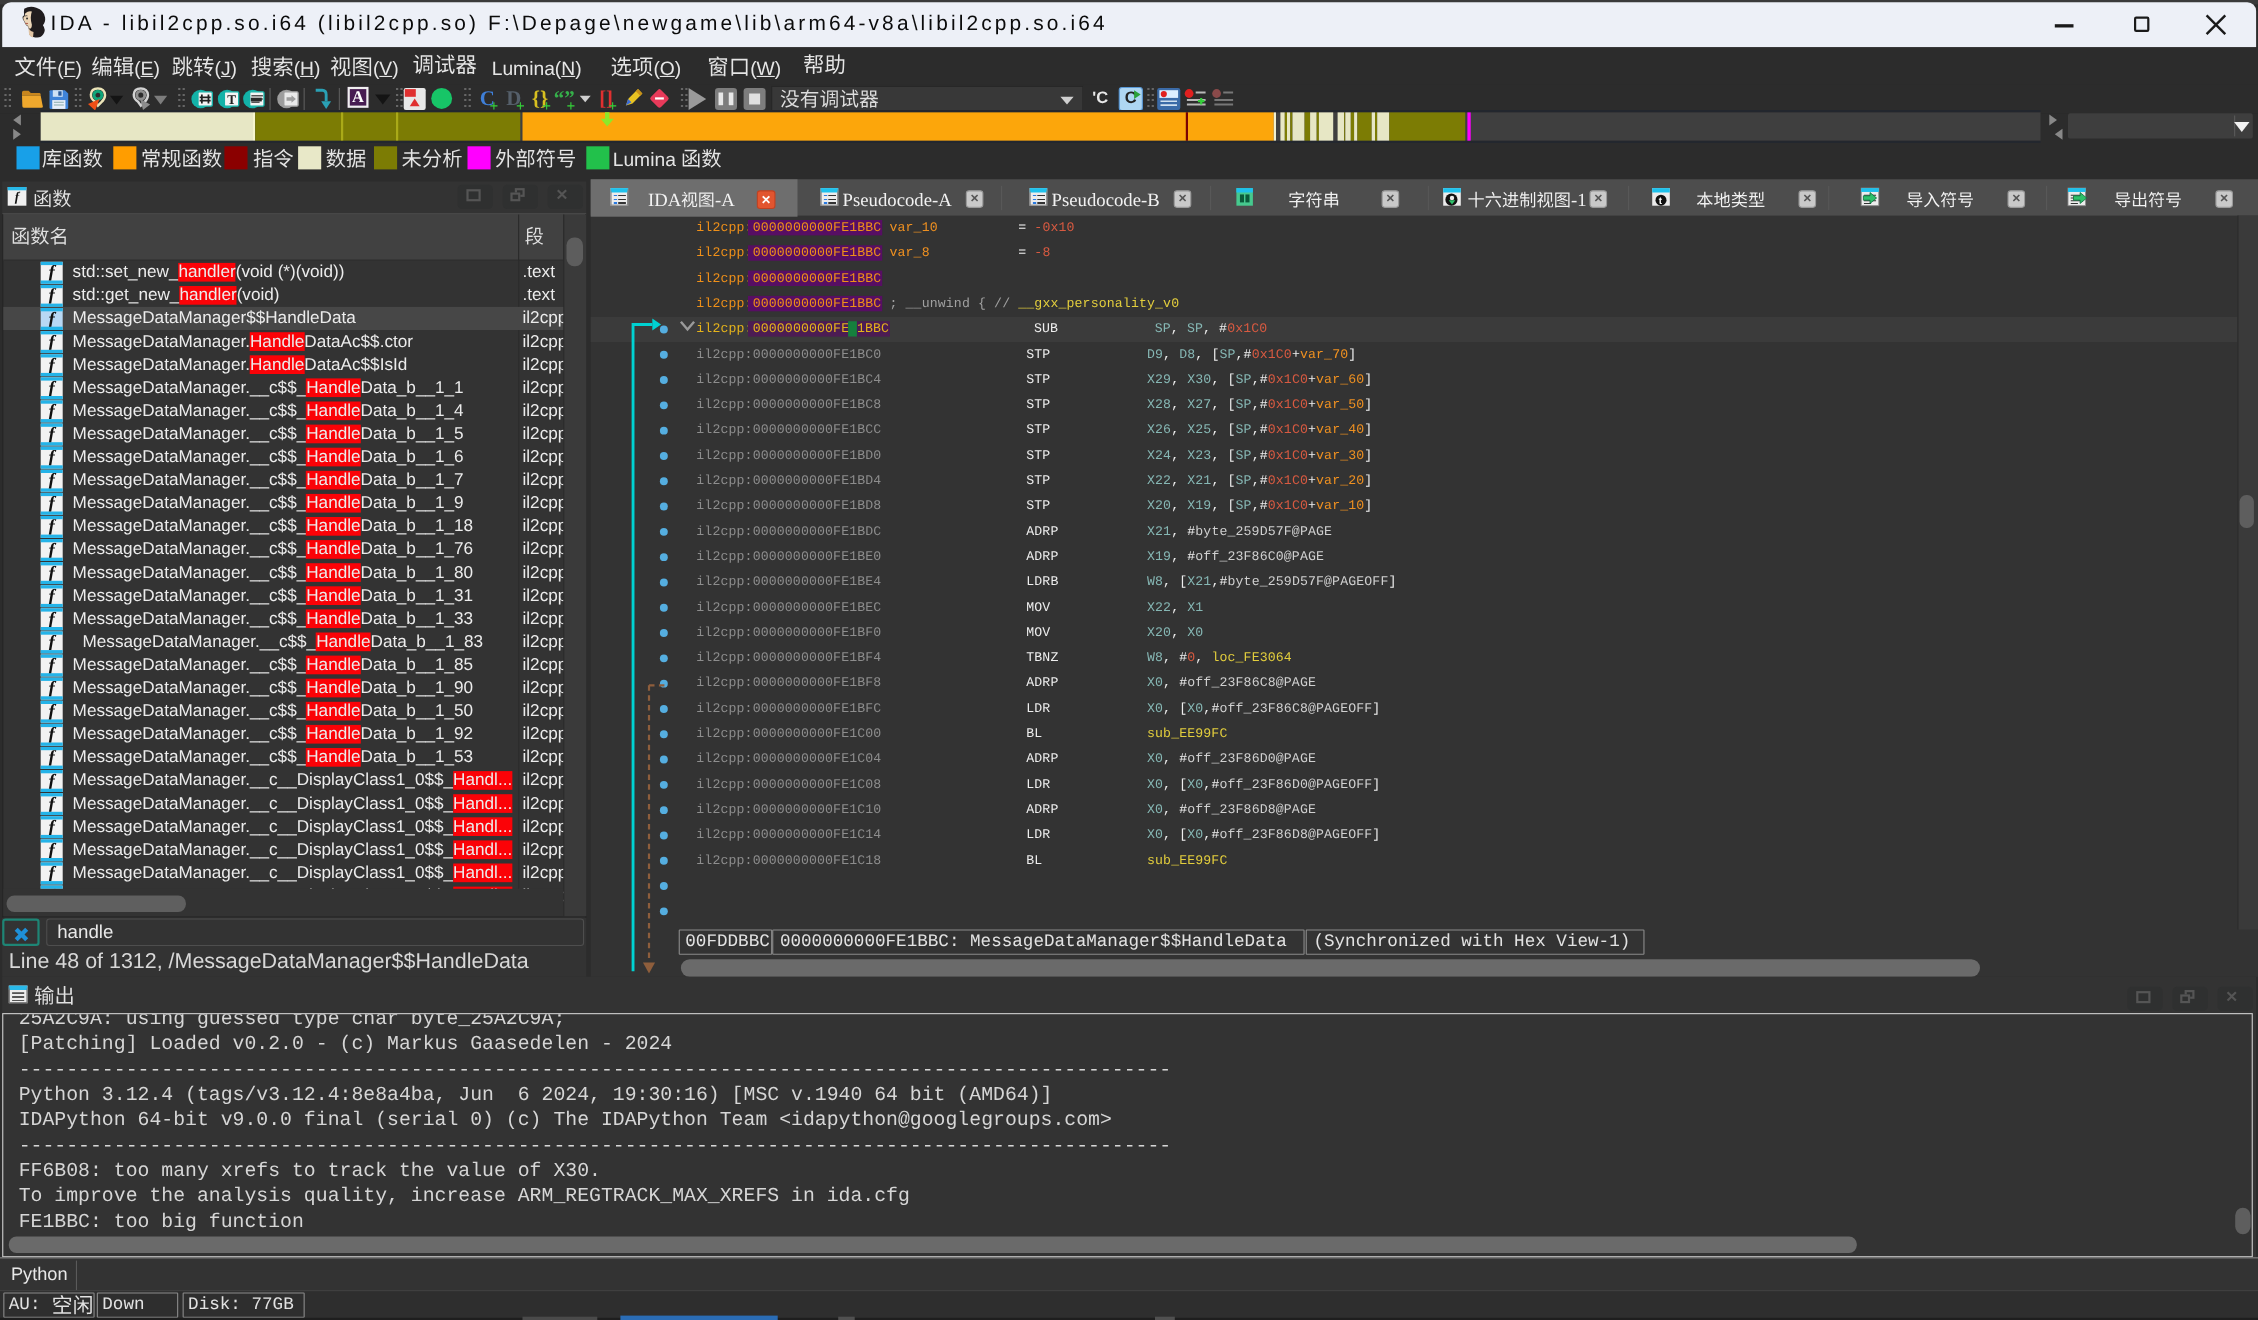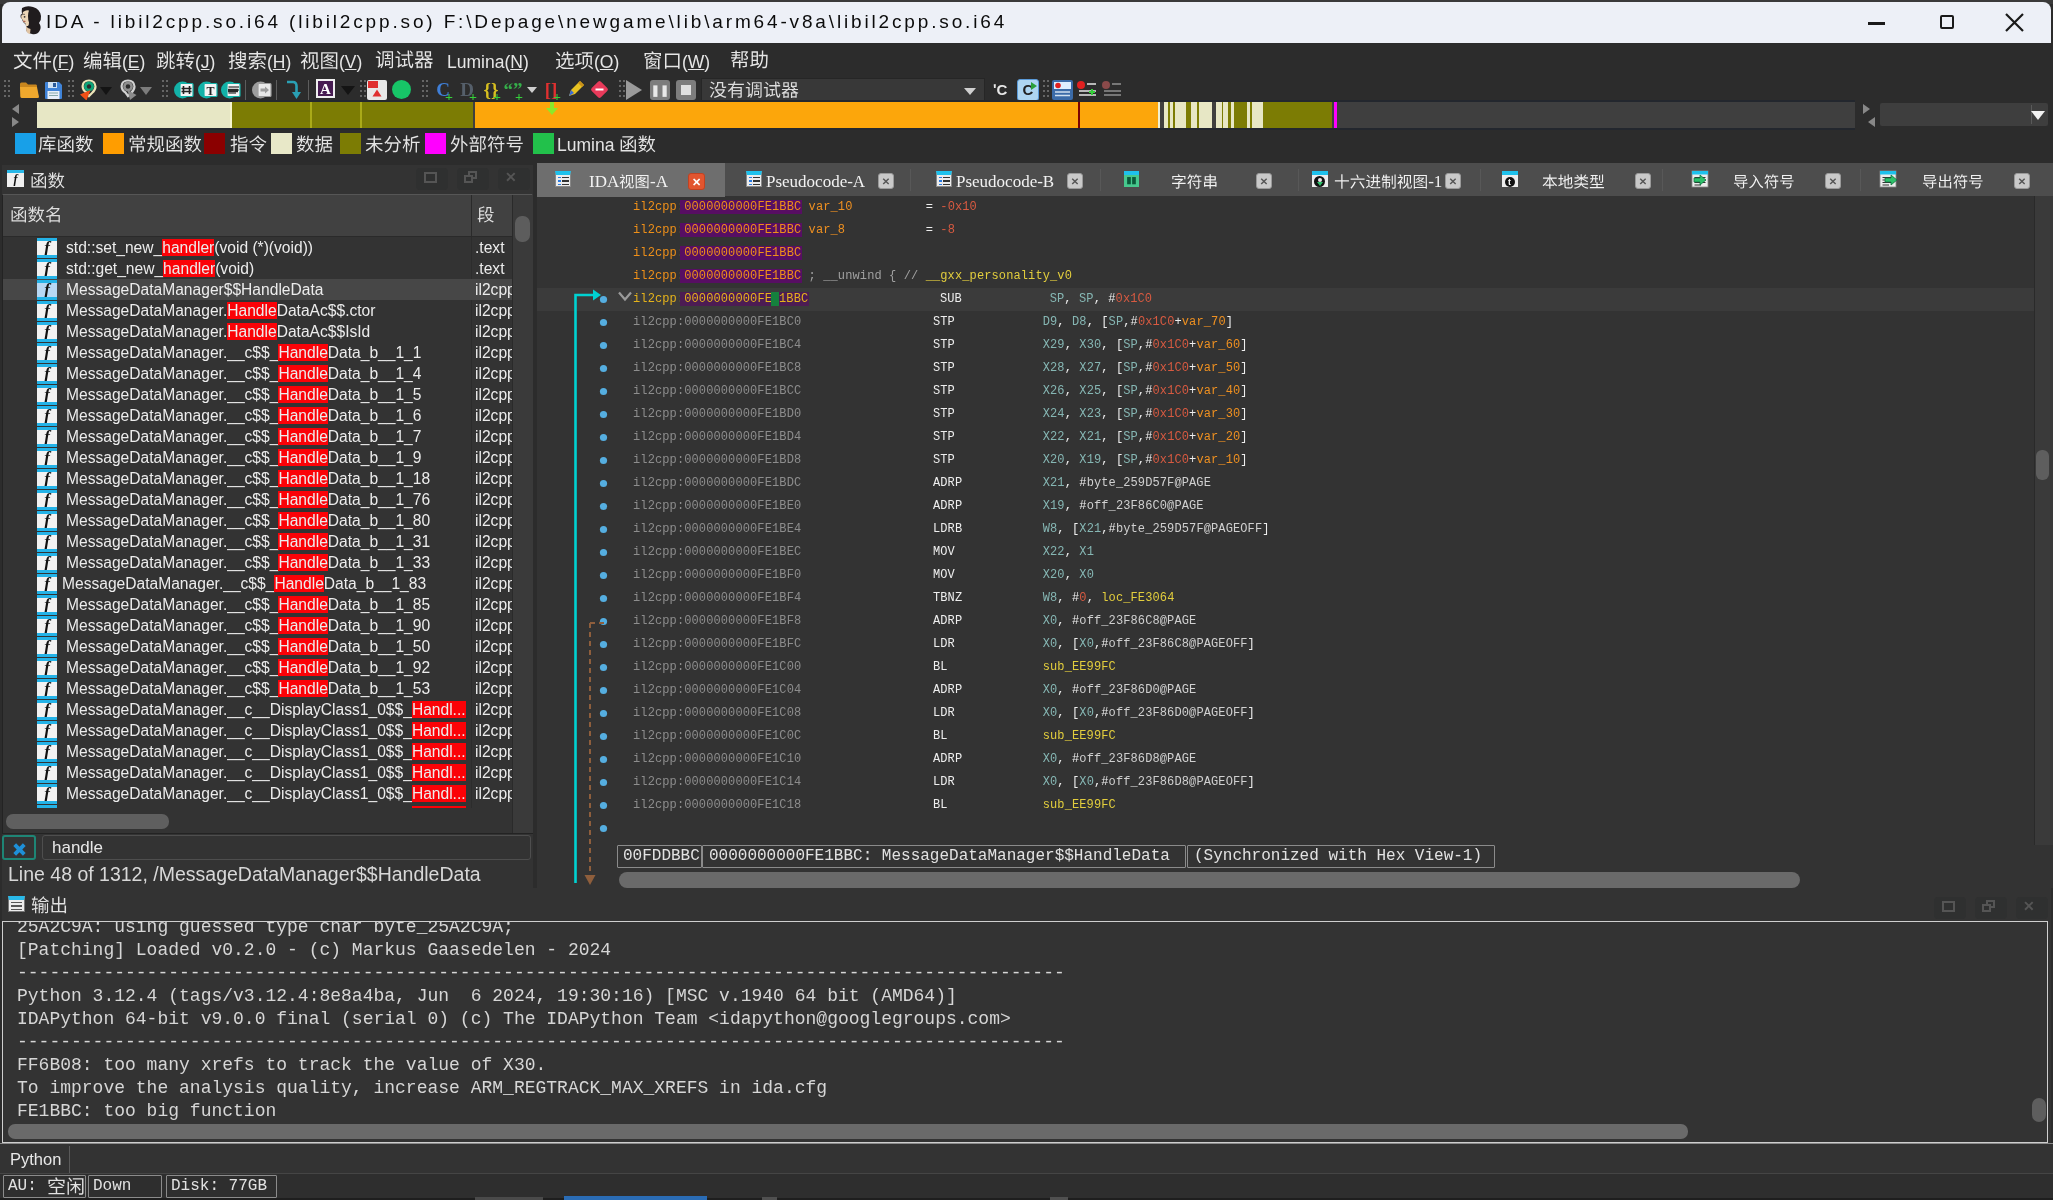--- a/index.html
+++ b/index.html
@@ -452,21 +452,21 @@
     <div class="frow" style="left:66px;top:531px;width:400px;overflow:hidden">MessageDataManager.__c$$_<span class="red">Handle</span>Data_b__1_31</div>
     <div class="frow" style="left:475px;top:531px;width:37px;overflow:hidden">il2cpp</div>
     <div style="left:37px;top:552.5px;width:20px;height:20px;background:#f2f2f2;border-top:3px solid #24b3e8;border-bottom:3px solid #24b3e8;overflow:hidden">
       <div style="position:absolute;left:0;top:0px;width:20px;color:#111;font-family:'Liberation Serif',serif;font-style:italic;font-weight:bold;font-size:17px;line-height:14px;text-align:center">f</div>
     </div>
     <div class="frow" style="left:66px;top:552px;width:400px;overflow:hidden">MessageDataManager.__c$$_<span class="red">Handle</span>Data_b__1_33</div>
     <div class="frow" style="left:475px;top:552px;width:37px;overflow:hidden">il2cpp</div>
     <div style="left:37px;top:573.5px;width:20px;height:20px;background:#f2f2f2;border-top:3px solid #24b3e8;border-bottom:3px solid #24b3e8;overflow:hidden">
       <div style="position:absolute;left:0;top:0px;width:20px;color:#111;font-family:'Liberation Serif',serif;font-style:italic;font-weight:bold;font-size:17px;line-height:14px;text-align:center">f</div>
     </div>
-    <div class="frow" style="left:62px;top:573px;width:400px;overflow:hidden">MessageDataManager.__c$$_<span class="red">Handle</span>Data_b__1_83</div>
+    <div class="frow" style="left:75px;top:573px;width:400px;overflow:hidden">MessageDataManager.__c$$_<span class="red">Handle</span>Data_b__1_83</div>
     <div class="frow" style="left:475px;top:573px;width:37px;overflow:hidden">il2cpp</div>
     <div style="left:37px;top:594.5px;width:20px;height:20px;background:#f2f2f2;border-top:3px solid #24b3e8;border-bottom:3px solid #24b3e8;overflow:hidden">
       <div style="position:absolute;left:0;top:0px;width:20px;color:#111;font-family:'Liberation Serif',serif;font-style:italic;font-weight:bold;font-size:17px;line-height:14px;text-align:center">f</div>
     </div>
     <div class="frow" style="left:66px;top:594px;width:400px;overflow:hidden">MessageDataManager.__c$$_<span class="red">Handle</span>Data_b__1_85</div>
     <div class="frow" style="left:475px;top:594px;width:37px;overflow:hidden">il2cpp</div>
     <div style="left:37px;top:615.5px;width:20px;height:20px;background:#f2f2f2;border-top:3px solid #24b3e8;border-bottom:3px solid #24b3e8;overflow:hidden">
       <div style="position:absolute;left:0;top:0px;width:20px;color:#111;font-family:'Liberation Serif',serif;font-style:italic;font-weight:bold;font-size:17px;line-height:14px;text-align:center">f</div>
     </div>
     <div class="frow" style="left:66px;top:615px;width:400px;overflow:hidden">MessageDataManager.__c$$_<span class="red">Handle</span>Data_b__1_90</div>
@@ -668,21 +668,20 @@
       <div class="ln"><span class="gray">il2cpp:0000000000FE1BE0</span>                  ADRP           <span class="reg">X19</span>, #<span class="nam">off_23F86C0@PAGE</span></div>
       <div class="ln"><span class="gray">il2cpp:0000000000FE1BE4</span>                  LDRB           <span class="reg">W8</span>, [<span class="reg">X21</span>,#<span class="nam">byte_259D57F@PAGEOFF</span>]</div>
       <div class="ln"><span class="gray">il2cpp:0000000000FE1BEC</span>                  MOV            <span class="reg">X22</span>, <span class="reg">X1</span></div>
       <div class="ln"><span class="gray">il2cpp:0000000000FE1BF0</span>                  MOV            <span class="reg">X20</span>, <span class="reg">X0</span></div>
       <div class="ln"><span class="gray">il2cpp:0000000000FE1BF4</span>                  TBNZ           <span class="reg">W8</span>, #<span class="num">0</span>, <span class="loc">loc_FE3064</span></div>
       <div class="ln"><span class="gray">il2cpp:0000000000FE1BF8</span>                  ADRP           <span class="reg">X0</span>, #<span class="nam">off_23F86C8@PAGE</span></div>
       <div class="ln"><span class="gray">il2cpp:0000000000FE1BFC</span>                  LDR            <span class="reg">X0</span>, [<span class="reg">X0</span>,#<span class="nam">off_23F86C8@PAGEOFF</span>]</div>
       <div class="ln"><span class="gray">il2cpp:0000000000FE1C00</span>                  BL             <span class="loc">sub_EE99FC</span></div>
       <div class="ln"><span class="gray">il2cpp:0000000000FE1C04</span>                  ADRP           <span class="reg">X0</span>, #<span class="nam">off_23F86D0@PAGE</span></div>
       <div class="ln"><span class="gray">il2cpp:0000000000FE1C08</span>                  LDR            <span class="reg">X0</span>, [<span class="reg">X0</span>,#<span class="nam">off_23F86D0@PAGEOFF</span>]</div>
-      <div class="ln"><span class="gray">il2cpp:0000000000FE1C0C</span>                  BL             <span class="loc">sub_EE99FC</span></div>
       <div class="ln"><span class="gray">il2cpp:0000000000FE1C10</span>                  ADRP           <span class="reg">X0</span>, #<span class="nam">off_23F86D8@PAGE</span></div>
       <div class="ln"><span class="gray">il2cpp:0000000000FE1C14</span>                  LDR            <span class="reg">X0</span>, [<span class="reg">X0</span>,#<span class="nam">off_23F86D8@PAGEOFF</span>]</div>
       <div class="ln"><span class="gray">il2cpp:0000000000FE1C18</span>                  BL             <span class="loc">sub_EE99FC</span></div>
     </div>
     <div style="left:617px;top:845px;width:85px;height:23px;">
       <div class="sbox" style="left:0;top:0;width:85px;height:23px;padding-left:5px">00FDDBBC</div>
     </div>
     <div style="left:702px;top:845px;width:484px;height:23px;">
       <div class="sbox" style="left:0;top:0;width:484px;height:23px;padding-left:6px">0000000000FE1BBC: MessageDataManager$$HandleData</div>
     </div>

